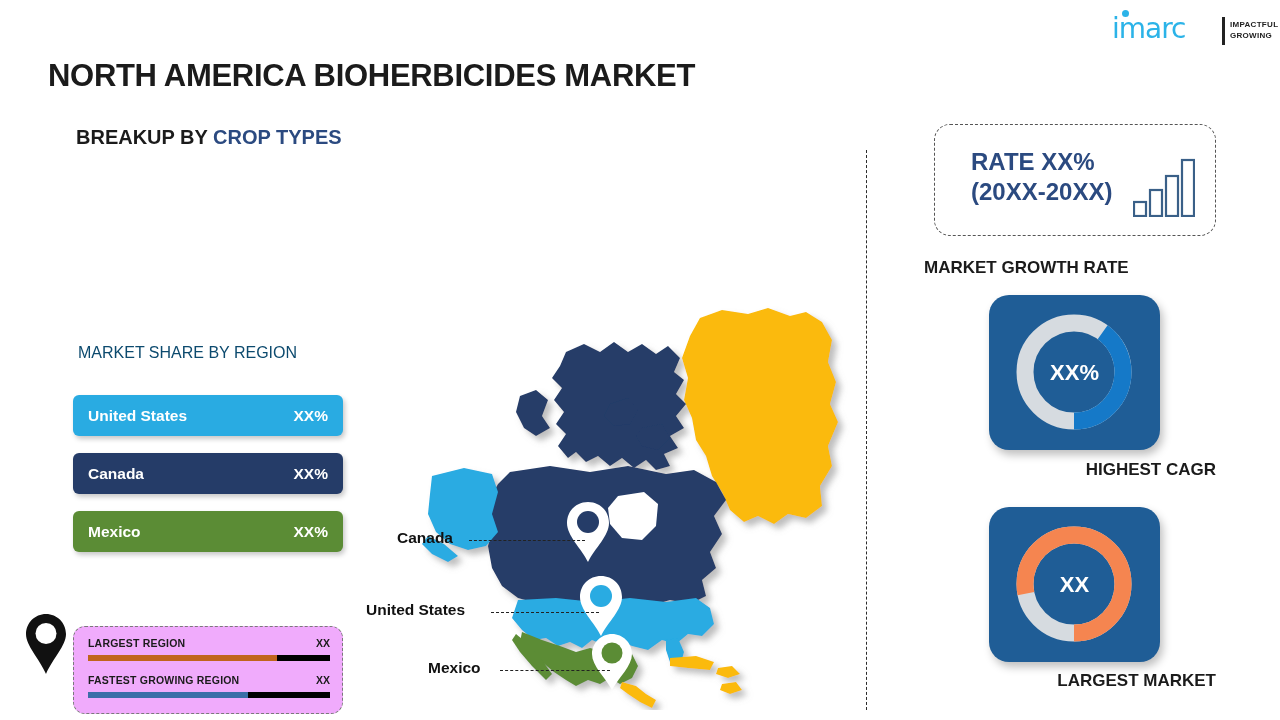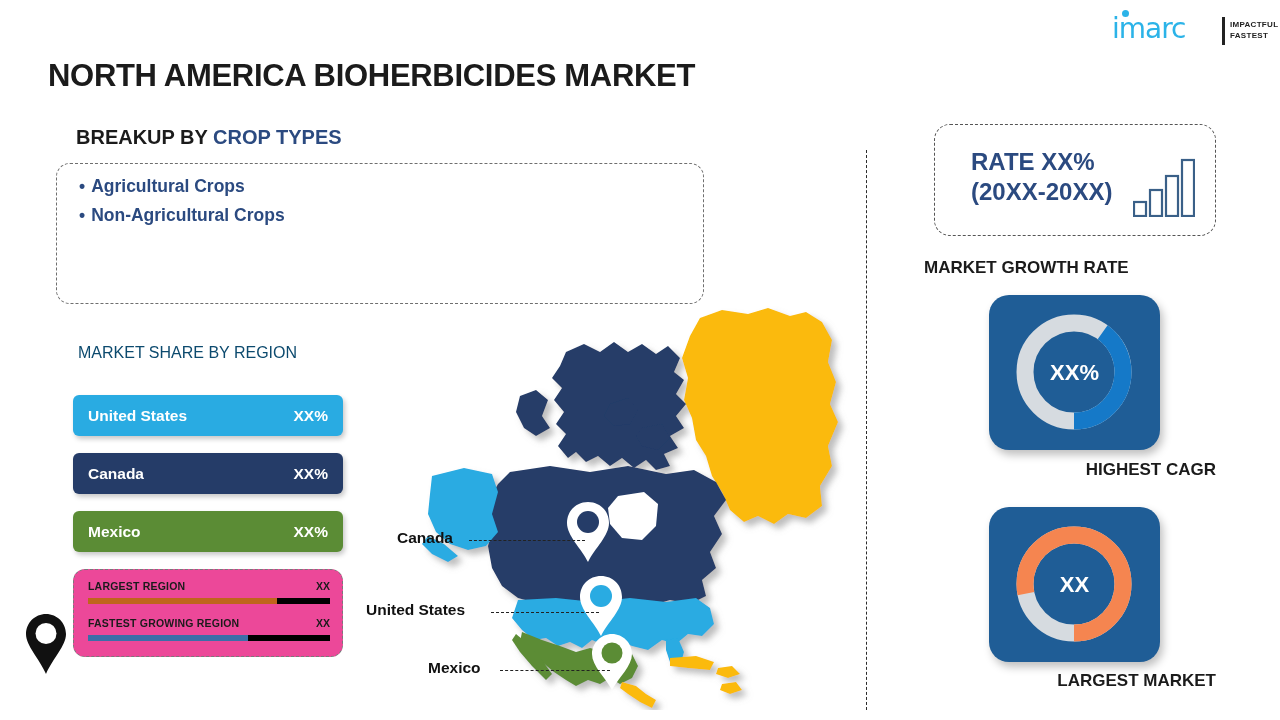--- a/index.html
+++ b/index.html
@@ -32,22 +32,22 @@
   .crop-item .bullet{margin-right:6px;}
 
   
   #share-heading{position:absolute;left:78px;top:344px;font-size:16px;font-weight:400;color:#0c4a6e;white-space:nowrap;}
   .region-bar{position:absolute;left:73px;width:270px;height:41px;border-radius:6px;
     box-shadow:2px 3px 5px rgba(0,0,0,.22);box-sizing:border-box;
     display:flex;align-items:center;justify-content:space-between;padding:0 15px;}
   .region-bar span{font-size:15.5px;font-weight:700;color:#ffffff;white-space:nowrap;}
 
   
-  #legend-card{position:absolute;left:73px;top:569px;width:270px;height:88px;
-    border:1.4px dashed #7a7a7a;border-radius:12px;box-sizing:border-box;background:#ec4899;}
+  #legend-card{position:absolute;left:73px;top:626px;width:270px;height:88px;
+    border:1.4px dashed #7a7a7a;border-radius:12px;box-sizing:border-box;background:#f0abfc;}
   .legend-row{position:absolute;left:14px;width:242px;}
   .legend-row .lbl{font-size:10.5px;font-weight:700;color:#1b1b1b;white-space:nowrap;letter-spacing:.2px;}
   .legend-row .val{position:absolute;right:0;top:0;font-size:10.5px;font-weight:700;color:#1b1b1b;}
   .legend-track{position:absolute;left:0;width:242px;height:6px;background:#000;}
   .legend-fill{height:6px;}
   #pin-legend{position:absolute;left:25px;top:613px;width:42px;height:62px;}
 
   
   #divider{position:absolute;left:866px;top:150px;width:0;height:560px;
     border-left:1.6px dashed #2b2b2b;}
@@ -76,37 +76,29 @@
 <body>
 
 <div class="page">
 
   <div id="logo">
     <div class="dot"></div>
     <div class="word">imarc</div>
     <div class="vline"></div>
     <div class="tag">
       <div>IMPACTFUL</div>
-      <div>FASTEST</div>
+      <div>GROWING</div>
     </div>
   </div>
 
   <div id="breakup-heading">
     <span>BREAKUP BY </span><span class="accent">CROP TYPES</span>
   </div>
 
   <div id="title">NORTH AMERICA BIOHERBICIDES MARKET</div>
-  <div id="crop-box">
-    <div class="crop-item" style="top:12px">
-      <span class="bullet">•</span><span>Agricultural Crops</span>
-    </div>
-    <div class="crop-item" style="top:41px">
-      <span class="bullet">•</span><span>Non-Agricultural Crops</span>
-    </div>
-  </div>
 
   <div id="share-heading">MARKET SHARE BY REGION</div>
 
   <div class="region-bar" id="bar0" style="top:395px;background:#29ABE2">
     <span>United States</span>
     <span>XX%</span>
   </div>
   <div class="region-bar" id="bar1" style="top:453px;background:#253C68">
     <span>Canada</span>
     <span>XX%</span>

